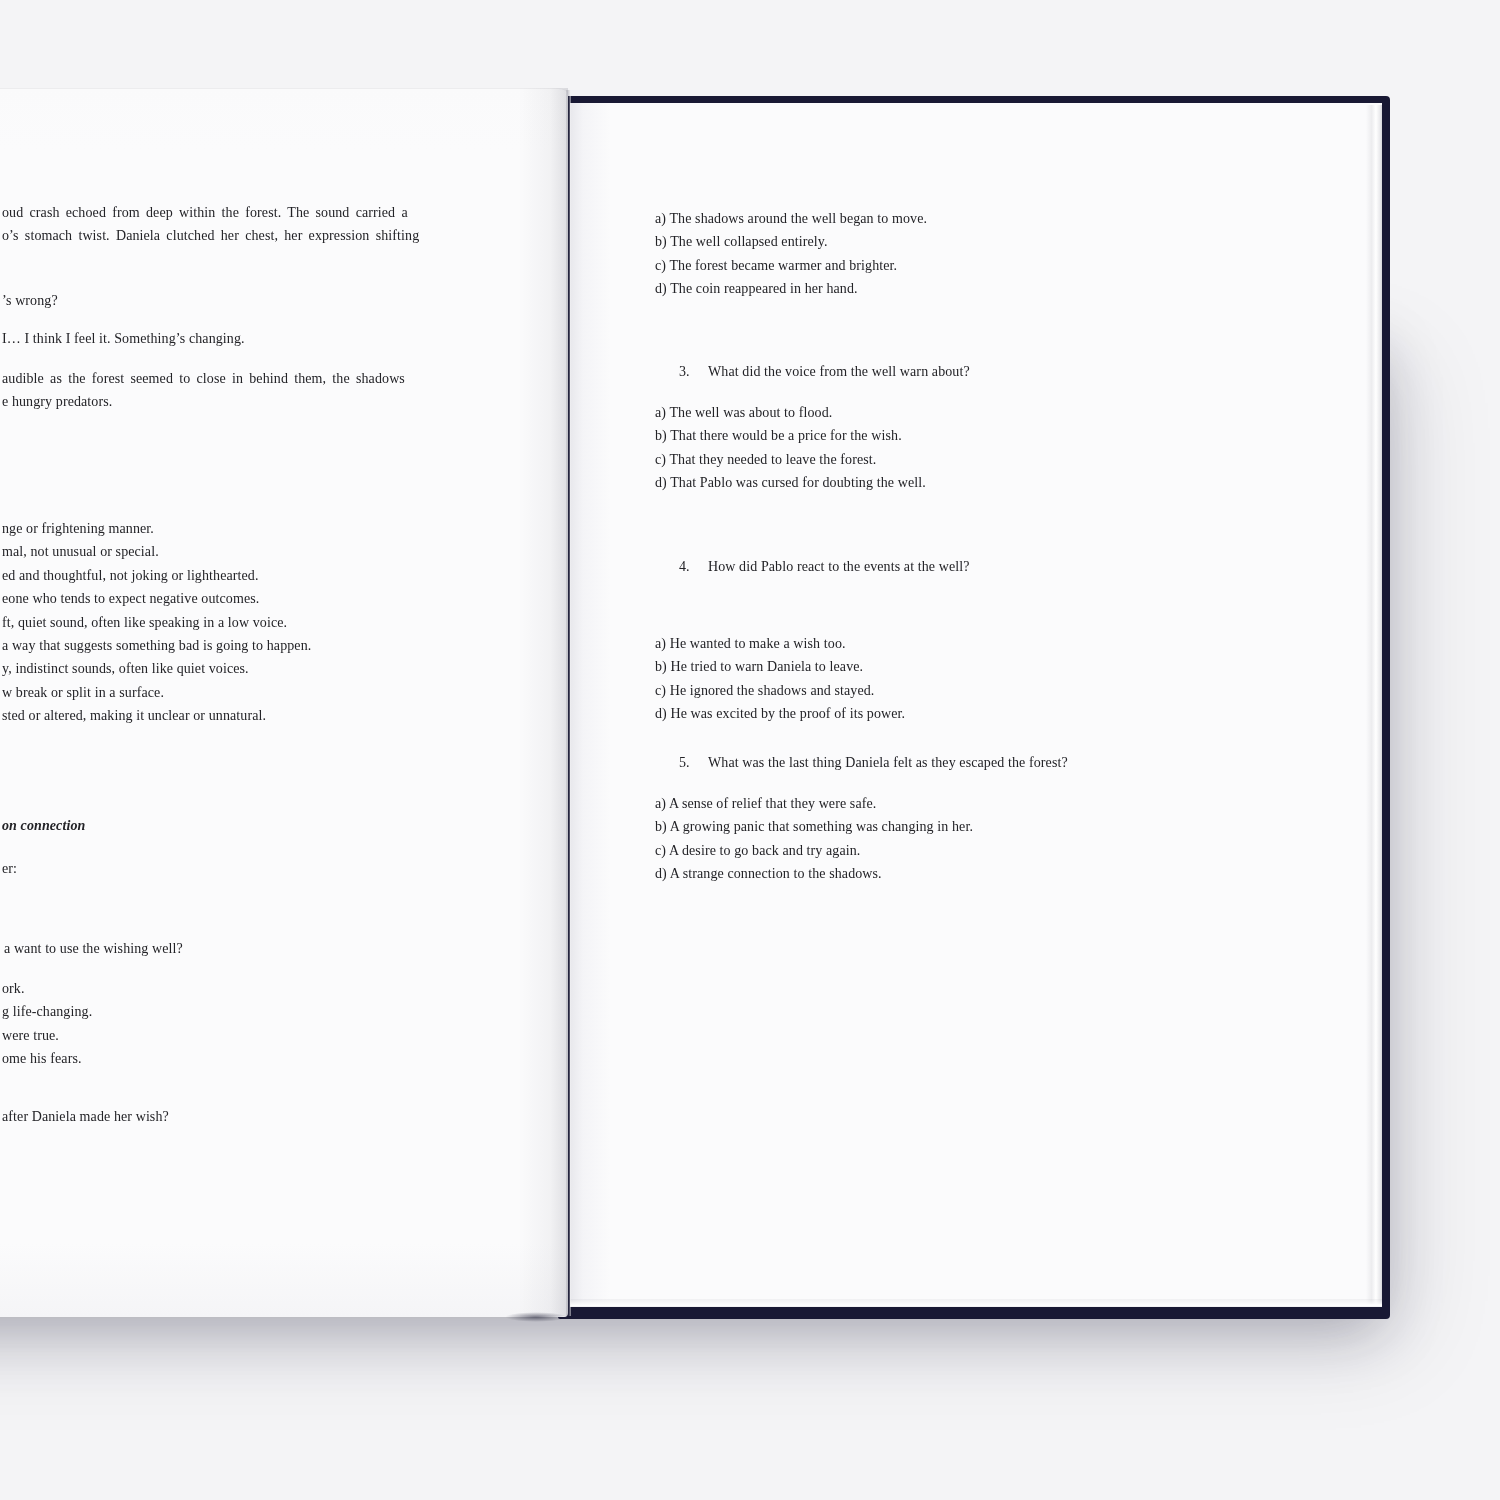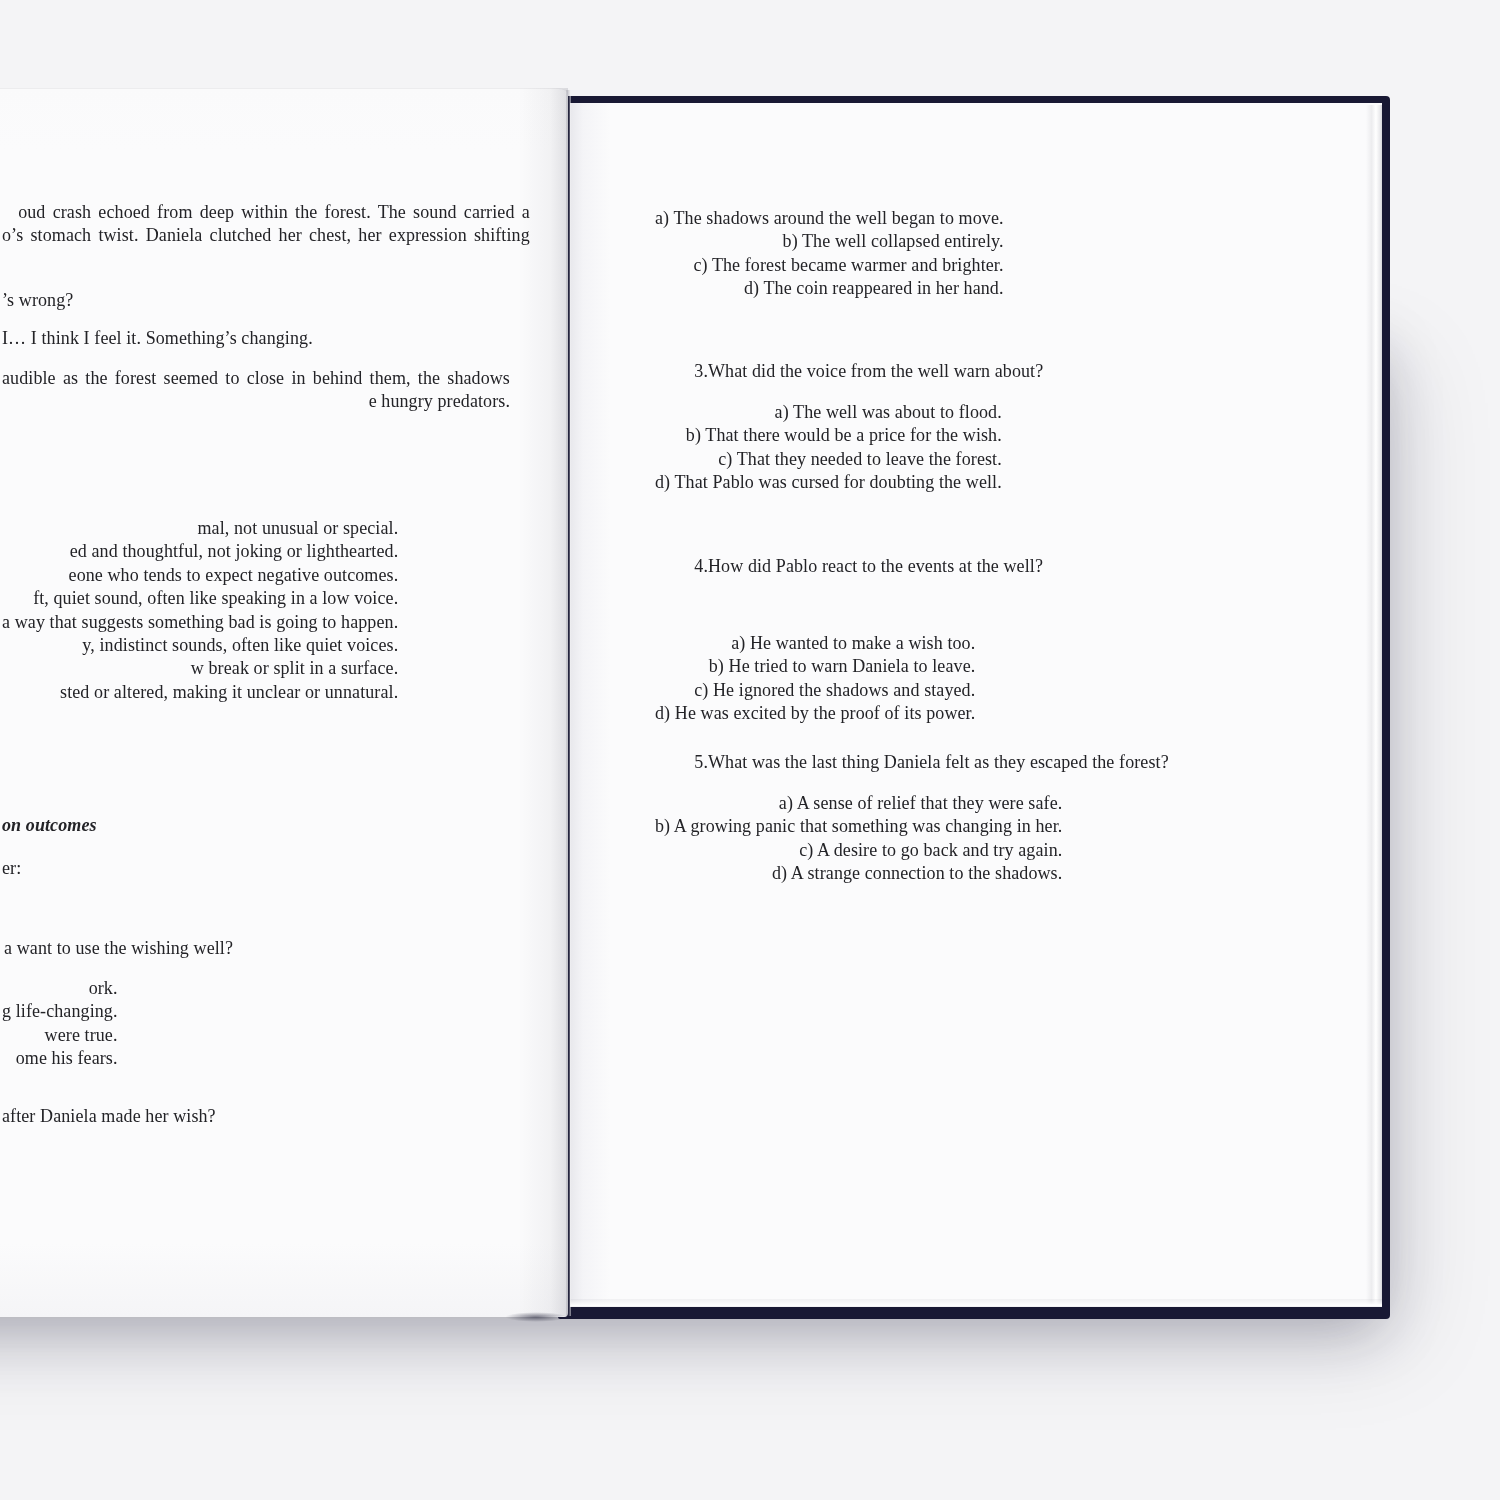--- a/index.html
+++ b/index.html
@@ -51,23 +51,22 @@
     position:absolute;left:570px;top:1299px;width:812px;height:8px;
     background:linear-gradient(180deg,rgba(40,40,60,.05) 0%,rgba(255,255,255,.95) 85%);
   }
   .gutter-line{
     position:absolute;left:566px;top:90px;width:5px;height:1226px;
     background:linear-gradient(90deg,rgba(30,30,50,.10) 0%,rgba(30,30,50,.16) 45%,rgba(255,255,255,.55) 100%);
   }
 
   .txt{
     position:absolute;white-space:nowrap;
-    font-size:18px;line-height:23.4px;color:var(--ink,#232327);
+    font-size:14px;line-height:23.4px;color:var(--ink,#232327);
     letter-spacing:.1px;
-    text-align:right;
   }
   .just{word-spacing:2.6px;}
   .heading{font-weight:bold;font-style:italic;}
   .qnum{display:inline-block;min-width:29px;}
 </style>
 </head>
 <body>
 
 <div class="scene">
 
@@ -90,31 +89,32 @@
 
   <div class="txt" style="left:2px;top:289px">’s wrong?</div>
   <div class="txt" style="left:2px;top:327px">I… I think I feel it. Something’s changing.</div>
 
   <div class="txt" style="left:2px;top:367px">
     <div class="just">audible as the forest seemed to close in behind them, the shadows</div>
     <div>e hungry predators.</div>
   </div>
 
   <div class="txt" style="left:2px;top:517px">
+    <div>nge or frightening manner.</div>
     <div>mal, not unusual or special.</div>
     <div>ed and thoughtful, not joking or lighthearted.</div>
     <div>eone who tends to expect negative outcomes.</div>
     <div>ft, quiet sound, often like speaking in a low voice.</div>
     <div>a way that suggests something bad is going to happen.</div>
     <div>y, indistinct sounds, often like quiet voices.</div>
     <div>w break or split in a surface.</div>
     <div>sted or altered, making it unclear or unnatural.</div>
   </div>
 
-  <div class="txt heading" style="left:2px;top:814px">on outcomes</div>
+  <div class="txt heading" style="left:2px;top:814px">on connection</div>
   <div class="txt" style="left:2px;top:857px">er:</div>
 
   <div class="txt" style="left:4px;top:937px">a want to use the wishing well?</div>
   <div class="txt" style="left:2px;top:977px">
     <div>ork.</div>
     <div>g life-changing.</div>
     <div>were true.</div>
     <div>ome his fears.</div>
   </div>
 

